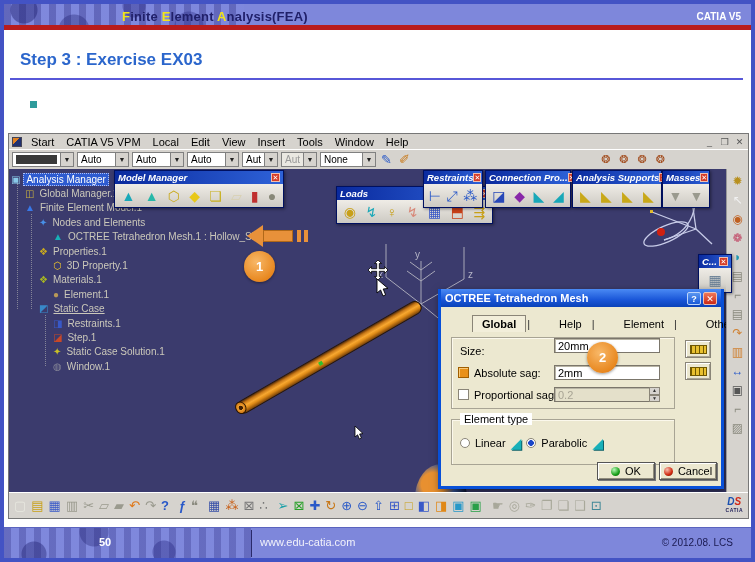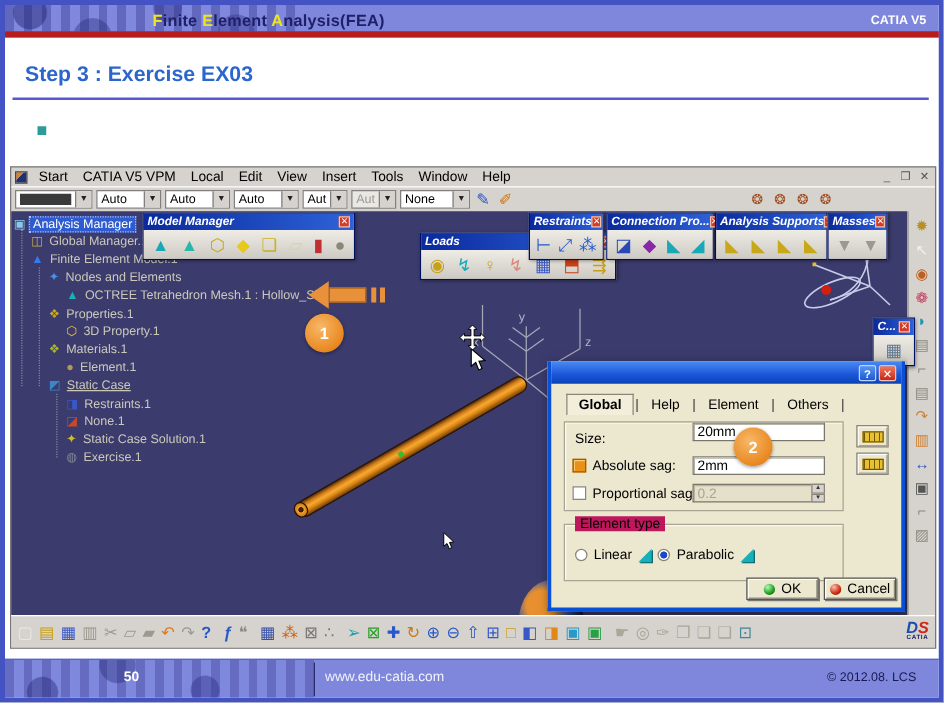--- a/index.html
+++ b/index.html
@@ -54,21 +54,21 @@
   .kw-ics{margin-left:auto;margin-right:80px;display:flex;gap:9px;}
   .kw-ic{font-size:11px;}
   
   .main{position:absolute;left:0;top:35px;right:0;bottom:26px;}
   .viewport{position:absolute;left:0;top:0;right:22px;bottom:0;background:#3B3B6D;overflow:hidden;}
   .rightbar{position:absolute;right:0;top:0;width:22px;bottom:0;background:#D6D3CE;border-left:1px solid #999;display:flex;flex-direction:column;align-items:center;padding-top:5px;gap:5px;}
   .rb-ic{font-size:12px;line-height:14px;}
   .bottombar{position:absolute;left:0;right:0;bottom:0;height:26px;background:#D6D3CE;border-top:1px solid #fff;display:flex;align-items:center;padding:0 5px;gap:5px;}
   .bb-ic{font-size:13px;line-height:15px;}
   .ds-logo{margin-left:auto;display:flex;flex-direction:column;align-items:center;line-height:8px;}
-  .ds-mark{font-size:13px;font-weight:bold;font-style:italic;color:#1A50B0;}
+  .ds-mark{font-size:10px;font-weight:bold;font-style:italic;color:#1A50B0;}
   .ds-mark .red{color:#D02818;}
   .ds-cap{font-size:5px;letter-spacing:.5px;color:#20205A;font-weight:bold;}
   
   .float-tb{position:absolute;border:1px solid #001060;background:#D6D3CE;box-shadow:1px 1px 3px rgba(0,0,0,.45);z-index:20;}
   .ftb-title{height:13px;background:linear-gradient(90deg,#0A2A9E,#2E62D8);color:#fff;font-size:9.5px;font-weight:bold;font-style:italic;display:flex;align-items:center;padding:0 3px;white-space:nowrap;}
   .ftb-x{margin-left:auto;width:9px;height:9px;background:#D43C28;color:#fff;font-size:7px;line-height:8px;text-align:center;border:1px solid #F0C0B0;}
   .ftb-icons{display:flex;align-items:center;justify-content:space-around;height:23px;padding:0 2px;background:linear-gradient(#EFECE6,#CDCAC3);}
   .ftb-ic{font-size:14px;line-height:16px;}
   
   .tree-row{position:absolute;display:flex;align-items:center;height:14px;color:#CBC8BA;font-size:10px;white-space:nowrap;z-index:10;}
@@ -92,27 +92,27 @@
   .mini-tb{position:absolute;left:689px;top:85px;width:34px;border:1px solid #001060;background:#D6D3CE;box-shadow:1px 1px 3px rgba(0,0,0,.45);z-index:21;}
   .mini-body{height:24px;display:flex;align-items:center;justify-content:center;background:linear-gradient(#EFECE6,#CDCAC3);}
   
   .dialog{position:absolute;left:429px;top:120px;width:286px;height:200px;background:#ECE8D0;border:3px solid #0850D8;border-top:none;
           box-shadow:2px 3px 8px rgba(0,0,0,.55);z-index:30;font-size:11px;}
   .dlg-title{height:18px;background:linear-gradient(180deg,#4A8AF4,#1A56D8 60%,#0A42B8);display:flex;align-items:center;color:#fff;font-weight:bold;padding:0 4px;font-size:11px;}
   .dlg-btns{margin-left:auto;display:flex;gap:2px;}
   .dlg-help{width:14px;height:13px;background:linear-gradient(#5A96F0,#1A5AD8);color:#fff;border:1px solid #BBD4FA;border-radius:2px;font-size:9px;font-weight:bold;text-align:center;line-height:12px;}
   .dlg-close{width:14px;height:13px;background:linear-gradient(#F07858,#C82818);color:#fff;border:1px solid #F0C0B0;border-radius:2px;font-size:9px;font-weight:bold;text-align:center;line-height:12px;}
   .tabs{position:absolute;left:12px;top:26px;display:flex;align-items:center;font-size:11px;}
-  .tab{padding:2px 9px;}
+  .tab{padding:2px 9px;margin-left:19px;}
   .tab.active{background:#F2EEDA;border:1px solid #8A8578;border-bottom:none;font-weight:bold;}
   .tabsep{color:#333;padding:0 1px;}
   .grp{position:absolute;border:1px solid #A8A494;box-shadow:inset 1px 1px 0 #FBF8EC;}
   .grp1{left:10px;top:48px;width:224px;height:72px;}
   .grp2{left:10px;top:130px;width:224px;height:46px;}
-  .legend{position:absolute;left:8px;top:-7px;background:#be185d;padding:0 4px;font-size:11px;}
+  .legend{position:absolute;left:8px;top:-7px;background:#ffffff;padding:0 4px;font-size:11px;}
   .flabel{position:absolute;font-size:11px;}
   .cb{position:absolute;width:11px;height:11px;border:1px solid #8A8578;background:#fff;}
   .cb.mod{background:#E89018;border:1px solid #A05E00;box-shadow:inset 1px 1px 0 #F8C878;}
   .inp{position:absolute;height:15px;border:1px solid #7B766B;box-shadow:inset 1px 1px 0 #B8B4A4;background:#fff;font-size:11px;padding:0 3px;font-family:"Liberation Sans","DejaVu Sans",sans-serif;}
   .inp.dis{background:#E4E0CA;color:#A8A494;}
   .spin{position:absolute;width:11px;height:15px;display:flex;flex-direction:column;}
   .spin div{flex:1;background:#D6D3CE;border:1px solid #8A8578;font-size:5px;line-height:5px;text-align:center;color:#333;}
   .ruler-btn{position:absolute;width:26px;height:18px;background:#ECE8D0;border:1px solid #8A8578;box-shadow:inset 1px 1px 0 #fff, inset -1px -1px 0 #A8A494;display:flex;align-items:center;justify-content:center;}
   .ruler{width:17px;height:9px;background:#E8C030;border:1px solid #705800;background-image:repeating-linear-gradient(90deg,#705800 0 1px,transparent 1px 4px);}
   .radio{width:10px;height:10px;border-radius:50%;border:1px solid #8A8578;background:#fff;display:inline-block;}
@@ -293,29 +293,29 @@
             <div class="tree-row und" style="left: 30px; top: 132.6px;">
               <span class="tree-ic" style="color: rgb(56, 136, 200);">◩</span>
               <span class="tlabel">Static Case</span>
             </div>
             <div class="tree-row" style="left: 44px; top: 147px;">
               <span class="tree-ic" style="color: rgb(56, 88, 200);">◨</span>
               <span class="tlabel">Restraints.1</span>
             </div>
             <div class="tree-row" style="left: 44px; top: 161.4px;">
               <span class="tree-ic" style="color: rgb(200, 72, 40);">◪</span>
-              <span class="tlabel">None.1</span>
+              <span class="tlabel">Step.1</span>
             </div>
             <div class="tree-row" style="left: 44px; top: 175.8px;">
               <span class="tree-ic" style="color: rgb(200, 192, 40);">✦</span>
               <span class="tlabel">Static Case Solution.1</span>
             </div>
             <div class="tree-row" style="left: 44px; top: 190.2px;">
               <span class="tree-ic" style="color: rgb(136, 136, 152);">◍</span>
-              <span class="tlabel">Exercise.1</span>
+              <span class="tlabel">Window.1</span>
             </div>
           </div>
 
         <div id="floatbars">
             <div class="float-tb" style="left: 105px; top: 1px; width: 170px;">
               <div class="ftb-title">
                 <span>Model Manager</span>
                 <span class="ftb-x">✕</span>
               </div>
               <div class="ftb-icons">
@@ -386,20 +386,21 @@
               </div>
               <div class="ftb-icons">
                 <span class="ftb-ic" style="color: rgb(154, 154, 142);">▼</span>
                 <span class="ftb-ic" style="color: rgb(154, 154, 142);">▼</span>
               </div>
             </div>
           </div>
 
         <div class="dialog">
           <div class="dlg-title">
+            <span>OCTREE Tetrahedron Mesh</span>
             <span class="dlg-btns">
               <span class="dlg-help">?</span>
               <span class="dlg-close">✕</span>
             </span>
           </div>
           <div class="tabs" id="dlgTabs">
               <span class="tab active">Global</span>
               <span class="tabsep">|</span>
               <span class="tab">Help</span>
               <span class="tabsep">|</span>

